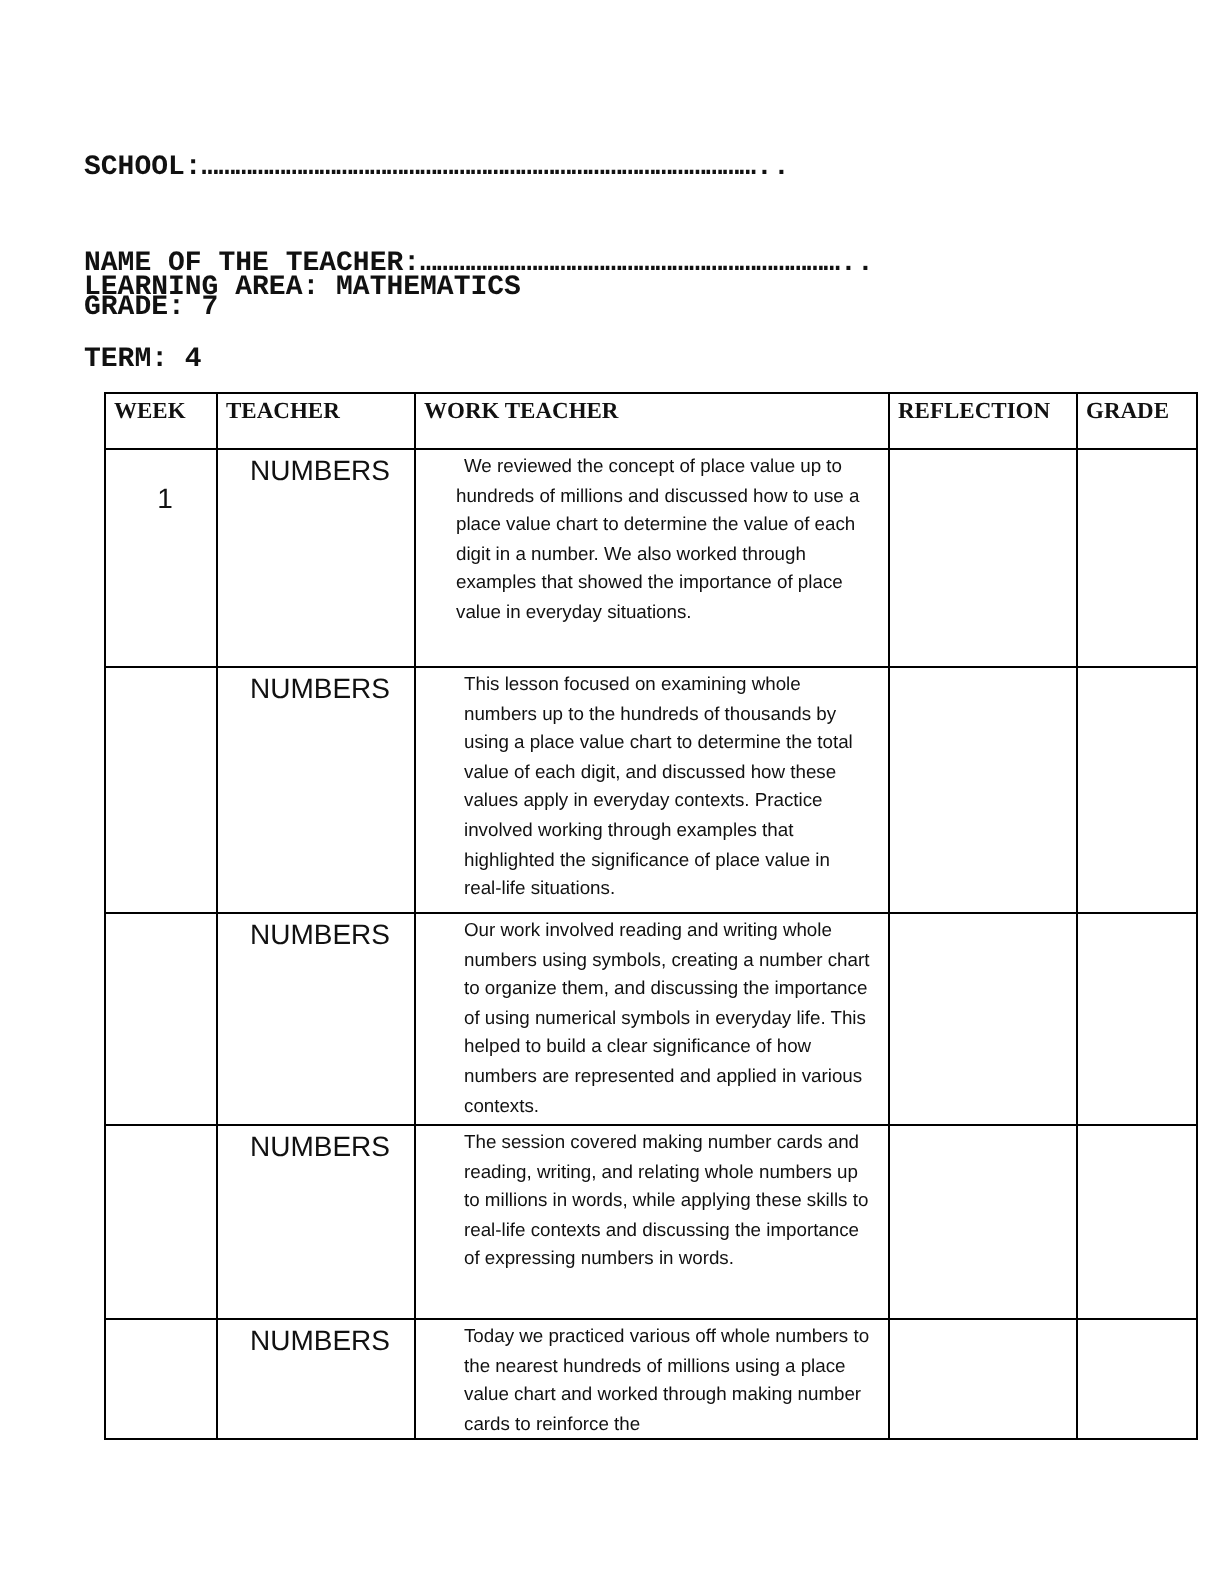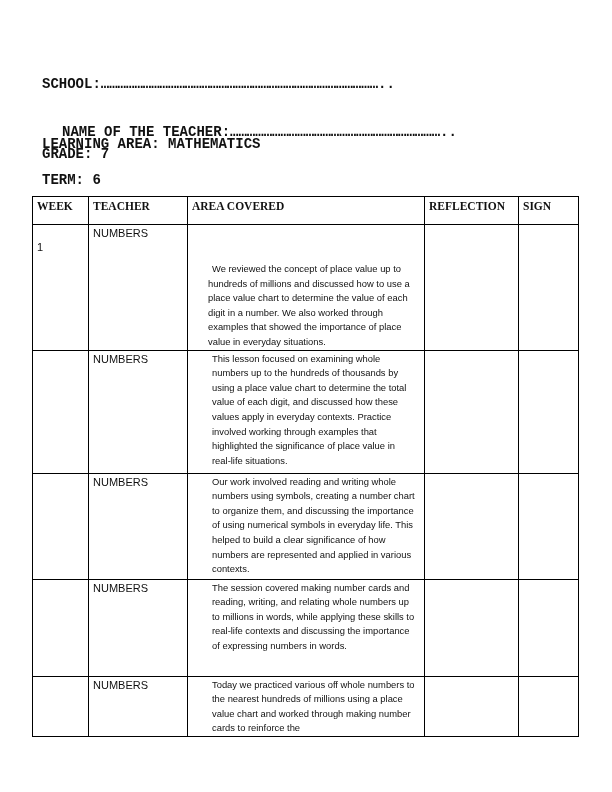--- a/index.html
+++ b/index.html
@@ -3,69 +3,70 @@
   <meta charset="utf-8">
   <style>
     html, body { margin: 0; padding: 0; background: #ffffff; }
     body { width: 612px; height: 792px; position: relative; overflow: hidden; color: #111; }
     .hdr-line {
       position: absolute; left: 42px;
       font-family: Liberation Mono, monospace; font-weight: bold; font-size: 14px;
       white-space: nowrap; letter-spacing: 0px;
     }
     table.record {
-      position: absolute; left: 32px; top: 196px;
+      position: absolute; left: 52px; top: 196px;
       border-collapse: collapse; table-layout: fixed;
       width: 546px;
     }
     table.record td, table.record th {
       border: 1px solid #000; vertical-align: top; padding: 0;
     }
     th {
       font-family: "Liberation Serif", serif; font-weight: bold; font-size: 11.5px;
       text-align: left; height: 28px; padding: 3px 0 0 4px !important;
       box-sizing: border-box;
     }
     td.week, td.strand {
-      font-family: "Liberation Sans", sans-serif; font-size: 11px;
+      font-family: "Liberation Sans", sans-serif; font-size: 14px;
       padding: 2px 0 0 4px !important;
+      text-align: center;
     }
     td.week .num { display: block; margin-top: 14px; }
     td.work {
       font-family: "Liberation Sans", sans-serif; font-size: 9.4px; line-height: 14.6px;
       padding: 1px 8px 0 24px !important;
     }
     td.work.first { padding-left: 20px !important; }
-    td.work.first .txt { text-indent: 4px; display: block; margin-top: 36px; }
+    td.work.first .txt { text-indent: 4px; display: block; }
     .txt { display: block; }
   </style>
 </head>
 <body>
 
 <div class="hdr-line" style="top:76px;">SCHOOL:………………………………………………………………………………………..</div>
 <div class="hdr-line" style="top:100px;margin-top:36px;">LEARNING AREA: MATHEMATICS</div>
-<div class="hdr-line" style="top:124px;margin-left:20px;">NAME OF THE TEACHER:…………………………………………………………………..</div>
+<div class="hdr-line" style="top:124px;">NAME OF THE TEACHER:…………………………………………………………………..</div>
 <div class="hdr-line" style="top:146px;">GRADE: 7</div>
-<div class="hdr-line" style="top:172px;">TERM: 6</div>
+<div class="hdr-line" style="top:172px;">TERM: 4</div>
 
 <table class="record">
   <colgroup>
     <col style="width:56px">
     <col style="width:99px">
     <col style="width:237px">
     <col style="width:94px">
     <col style="width:60px">
   </colgroup>
   <thead>
     <tr>
       <th>WEEK</th>
       <th>TEACHER</th>
-      <th>AREA COVERED</th>
+      <th>WORK TEACHER</th>
       <th>REFLECTION</th>
-      <th>SIGN</th>
+      <th>GRADE</th>
     </tr>
   </thead>
   <tbody>
     <tr style="height:109px;">
       <td class="week">
           <span class="num">1</span>
         </td>
       <td class="strand">NUMBERS</td>
       <td class="work first">
           <span class="txt">We reviewed the concept of place value up to hundreds of millions and discussed how to use a place value chart to determine the value of each digit in a number. We also worked through examples that showed the importance of place value in everyday situations.</span>

